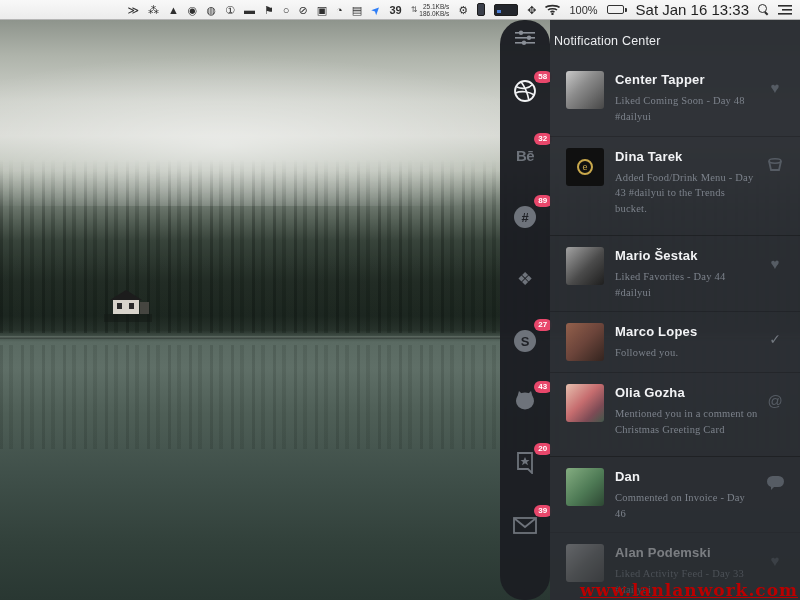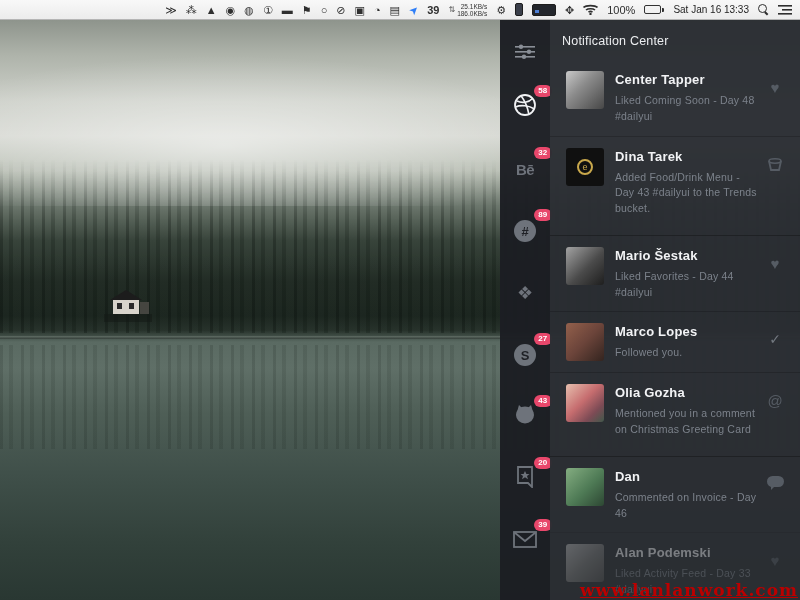--- a/index.html
+++ b/index.html
@@ -19,21 +19,21 @@
   .netspeeds{ display:flex; flex-direction:column; font-size:6.5px; line-height:7px; color:#333; text-align:right; }
   .darkdev{ background:#2b2b2b; border-radius:2px; display:inline-block; }
   .phone-ic{ width:8px; height:13px; border:1px solid #1d1d1d; background:#3a3f4a; }
   .kbd-ic{ width:24px; height:12px; border:1px solid #1d1d1d; background:#23262c; position:relative; }
   .kbd-ic::after{ content:""; position:absolute; left:2px; bottom:2px; width:4px; height:3px; background:#4d7fd6; }
   .wifi-svg, .list-svg { display:block; }
   .battery{ display:inline-flex; align-items:center; gap:1px; }
   .batt-body{ width:17px; height:9px; border:1px solid #333; border-radius:2px; padding:1px; }
   .batt-fill{ width:100%; height:100%; background:#333; border-radius:1px; }
   .batt-nub{ width:2px; height:4px; background:#333; border-radius:0 1px 1px 0; }
-  .mb-time{ font-size:10px; color:#1f1f1f; }
+  .mb-time{ font-size:15px; color:#1f1f1f; }
   .search-ic{ position:relative; width:11px; height:11px; display:inline-block; }
   .search-ic::before{ content:""; position:absolute; left:0; top:0; width:7px; height:7px;
     border:1.5px solid #2e2e2e; border-radius:50%; }
   .search-ic::after{ content:""; position:absolute; left:7px; top:7px; width:4px; height:1.5px;
     background:#2e2e2e; transform:rotate(45deg); transform-origin:left center; }
 
   
   .wallpaper{ position:absolute; top:20px; left:0; width:800px; height:580px;
     background:linear-gradient(180deg,
       #8e948c 0%, #aeb3aa 6%, #cdd0c9 14%, #d6d8d2 20%, #b9bfb4 26%,
@@ -50,43 +50,43 @@
       rgba(8,14,10,.6) 0 3px, transparent 3px 9px, rgba(12,20,14,.5) 9px 13px, transparent 13px 21px); }
   .fog{ position:absolute; top:6%; left:0; width:70%; height:26%;
     background:radial-gradient(ellipse at 40% 60%, rgba(255,255,255,.5), rgba(255,255,255,0) 70%); }
   .shoreline{ position:absolute; top:54.5%; left:0; width:100%; height:3px;
     background:linear-gradient(rgba(190,200,190,.25), rgba(0,0,0,.3)); }
   .house{ position:absolute; left:104px; top:268px; }
 
   
   .panel{ position:absolute; top:20px; right:0; width:300px; height:580px; display:flex; z-index:10; }
   .side{ width:50px; background:rgba(28,30,35,.97); display:flex; flex-direction:column;
-    align-items:center; padding-top:24px; }
+    align-items:center; padding-top:10px;border-radius:24px; }
   .sliders{ margin-bottom:30px; }
   .side-item{ position:relative; margin-bottom:36px; width:28px; height:26px;
     display:flex; align-items:center; justify-content:center; color:#6e737b; }
   .side-item.active{ color:#f2f3f5; }
   .badge{ position:absolute; top:-9px; right:-13px; background:#e8476b; color:#fff;
     font-size:8px; font-weight:bold; line-height:1; padding:2px 4.5px; border-radius:8px;
     letter-spacing:.2px; }
   .glyph-app{ font-size:18px; }
   .be-glyph{ font-weight:800; font-size:15px; letter-spacing:-.5px; }
   .circle-app{ width:22px; height:22px; border-radius:50%; background:#6e737b; color:#1f2126;
     display:flex; align-items:center; justify-content:center; font-weight:800; font-size:13px; }
 
   .content{ flex:1; background:rgba(42,45,51,.97); display:flex; flex-direction:column; position:relative; }
-  .panel-title{ padding:14px 0 12px 12px; font-size:12.5px; color:#eceef0; letter-spacing:.2px; }
+  .panel-title{ padding:14px 0 12px 4px; font-size:12.5px; color:#eceef0; letter-spacing:.2px; }
   .nlist{ flex:1; overflow:hidden; }
   .notif{ display:flex; align-items:flex-start; padding:11px 14px 11px 16px; position:relative; }
   .notif + .notif{ border-top:1px solid rgba(0,0,0,.18); }
   .group-gap{ margin-top:7px; border-top:1px solid rgba(0,0,0,.28) !important; }
   .avatar{ width:38px; height:38px; border-radius:3px; flex:0 0 38px; position:relative; }
   .ntext{ flex:1; padding:0 6px 0 11px; }
   .nname{ font-size:13px; font-weight:bold; color:#f2f3f5; letter-spacing:.2px; margin-top:1px; }
-  .nmsg{ font-size:10.5px; color:#7c828b; margin-top:6px; line-height:1.5; letter-spacing:.2px; }
+  .nmsg{ font-size:10.5px; color:#7c828b; margin-top:6px; line-height:1.5; letter-spacing:.2px;font-family:Liberation Serif, serif; }
   .naction{ flex:0 0 22px; text-align:center; color:#565c64; font-size:15px; margin-top:8px; }
   .naction.check{ font-size:14px; font-weight:bold; color:#737980; }
 
   .av-austin{ background:linear-gradient(135deg,#c9c9c9,#8d8d8d 40%,#474747); }
   .av-dina{ background:#101010; display:flex; align-items:center; justify-content:center; }
   .dina-ring{ width:16px; height:16px; border:2px solid #c9a84c; border-radius:50%;
     color:#c9a84c; font-size:9px; display:flex; align-items:center; justify-content:center; }
   .av-mario{ background:linear-gradient(135deg,#a3a3a3,#4a4a4a 55%,#1e1e1e); }
   .av-marco{ background:linear-gradient(135deg,#93604c,#6b443a 50%,#33241f); }
   .av-olia{ background:linear-gradient(135deg,#e7bfae,#c66d6f 45%,#7d4b55 75%,#41594b); }

